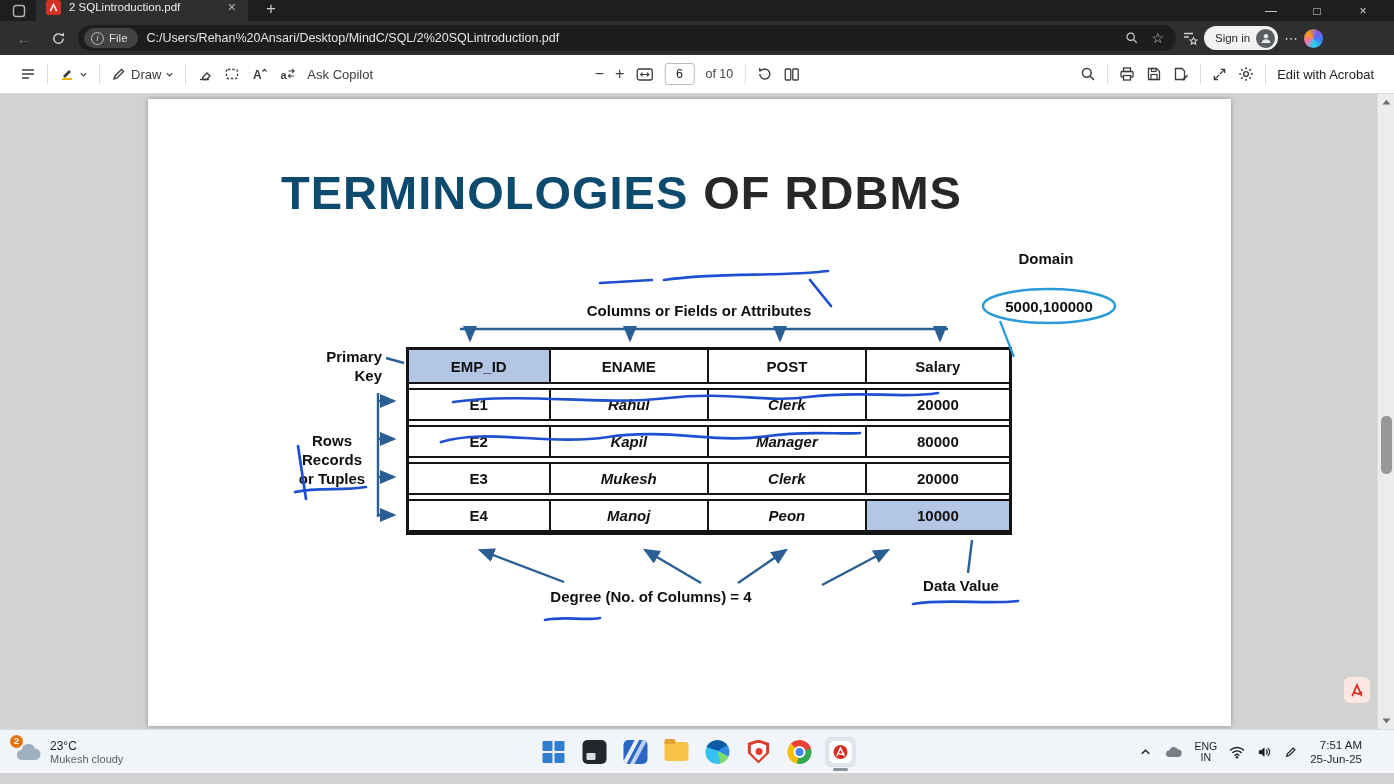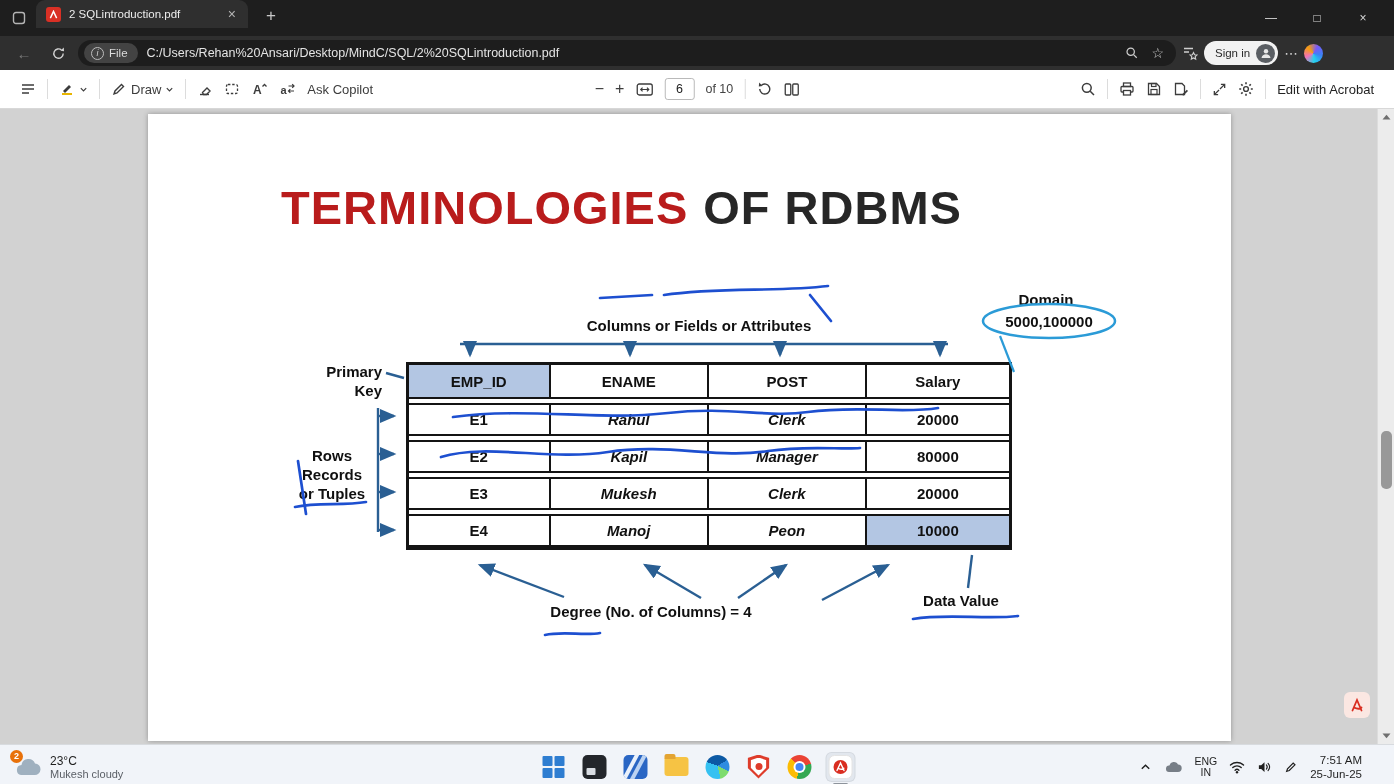--- a/index.html
+++ b/index.html
@@ -1,20 +1,20 @@
 <!DOCTYPE html>
 <html><head>
 <meta charset="utf-8">
 <style>
   * { box-sizing: border-box; margin: 0; padding: 0; }
   html,body { width: 1394px; height: 784px; overflow: hidden; }
   body { font-family: "Liberation Sans","DejaVu Sans",sans-serif; background: #d2d2d2; position: relative; }
 
   
-  .tabbar { height: 36px; background: #1e1e1e; display: flex; align-items: flex-end; padding: 8px 8px; color: #c9c9c9; }
+  .tabbar { height: 21px; background: #1e1e1e; display: flex; align-items: flex-end; padding: 0 8px; color: #c9c9c9; }
   .tabbar .left-icon { align-self: center; margin: 0 10px 0 4px; display: flex; }
   .tab { height: 28px; width: 212px; background: #2f2f2f; border-radius: 9px 9px 0 0; display: flex; align-items: center; gap: 8px; padding: 0 8px 0 10px; }
   .pdf-badge { width: 15px; height: 15px; background: #d93025; border-radius: 3px; display: flex; align-items: center; justify-content: center; flex: none; }
   .tab-title { font-size: 11.5px; color: #ececec; white-space: nowrap; overflow: hidden; flex: 1; }
   .tab-close { font-size: 14px; color: #b5b5b5; padding: 0 4px; cursor: default; }
   .new-tab { font-size: 17px; color: #c9c9c9; margin: 0 0 4px 10px; align-self: center; padding: 2px 8px; }
   .win-controls { margin-left: auto; align-self: center; display: flex; gap: 0; }
   .win-controls span { width: 46px; text-align: center; font-size: 12px; color: #d7d7d7; line-height: 30px; }
 
   
@@ -42,28 +42,28 @@
   .page-input { width: 30px; height: 22px; border: 1px solid #b9b9b9; border-radius: 3px; text-align: center; font-size: 12.5px; color: #222; background: #fff; }
   .of-pages { font-size: 12.5px; color: #444; }
   .acro-label { font-size: 13px; color: #222; }
   .ticon svg { display: block; }
 
   
   .viewer { height: 635px; position: relative; background: #d2d2d2; }
   .page { position: absolute; left: 148px; top: 5px; width: 1083px; height: 627px; background: #ffffff; box-shadow: 0 0 5px rgba(0,0,0,.3); }
 
   .slide-title { position: absolute; left: 133px; top: 66px; font-size: 47px; font-weight: 700; letter-spacing: 1px; white-space: nowrap; }
-  .t-accent { color: #b91c1c; }
+  .t-accent { color: #0c4a6e; }
   .t-rest { color: #272727; margin-left: 15px; }
 
   .slabel { position: absolute; font-size: 15px; font-weight: 700; color: #101010; }
   #lbl-columns { left: 551px; top: 203px; transform: translateX(-50%); white-space: nowrap; }
   #lbl-primary { left: 156px; top: 248px; width: 78px; text-align: right; line-height: 19px; }
   #lbl-rows { left: 136px; top: 332px; width: 96px; text-align: center; line-height: 19px; }
-  #lbl-domain { left: 898px; top: 177px; transform: translateX(-50%); text-align: center; }
+  #lbl-domain { left: 898px; top: 151px; transform: translateX(-50%); text-align: center; }
   #lbl-domain-value { left: 901px; top: 199px; transform: translateX(-50%); }
   #lbl-degree { left: 503px; top: 489px; transform: translateX(-50%); white-space: nowrap; }
   #lbl-datavalue { left: 813px; top: 478px; transform: translateX(-50%); white-space: nowrap; }
 
   .rtable { position: absolute; left: 258px; top: 248px; width: 606px; height: 188px; border: 3px solid #141414; display: flex; flex-direction: column; background: #fff; }
   .trow { display: flex; border-top: 2px solid #141414; border-bottom: 2px solid #141414; height: 33px; margin-top: 4px; }
   .trow.thead { margin-top: 0; border-top: none; height: 34px; }
   .tcell { display: flex; align-items: center; justify-content: center; border-right: 2px solid #141414; font-weight: 700; font-size: 15px; color: #111; }
   .tcell:last-child { border-right: none; }
   .c0 { width: 23.6%; } .c1 { width: 26.4%; } .c2 { width: 26.3%; } .c3 { width: 23.7%; }

